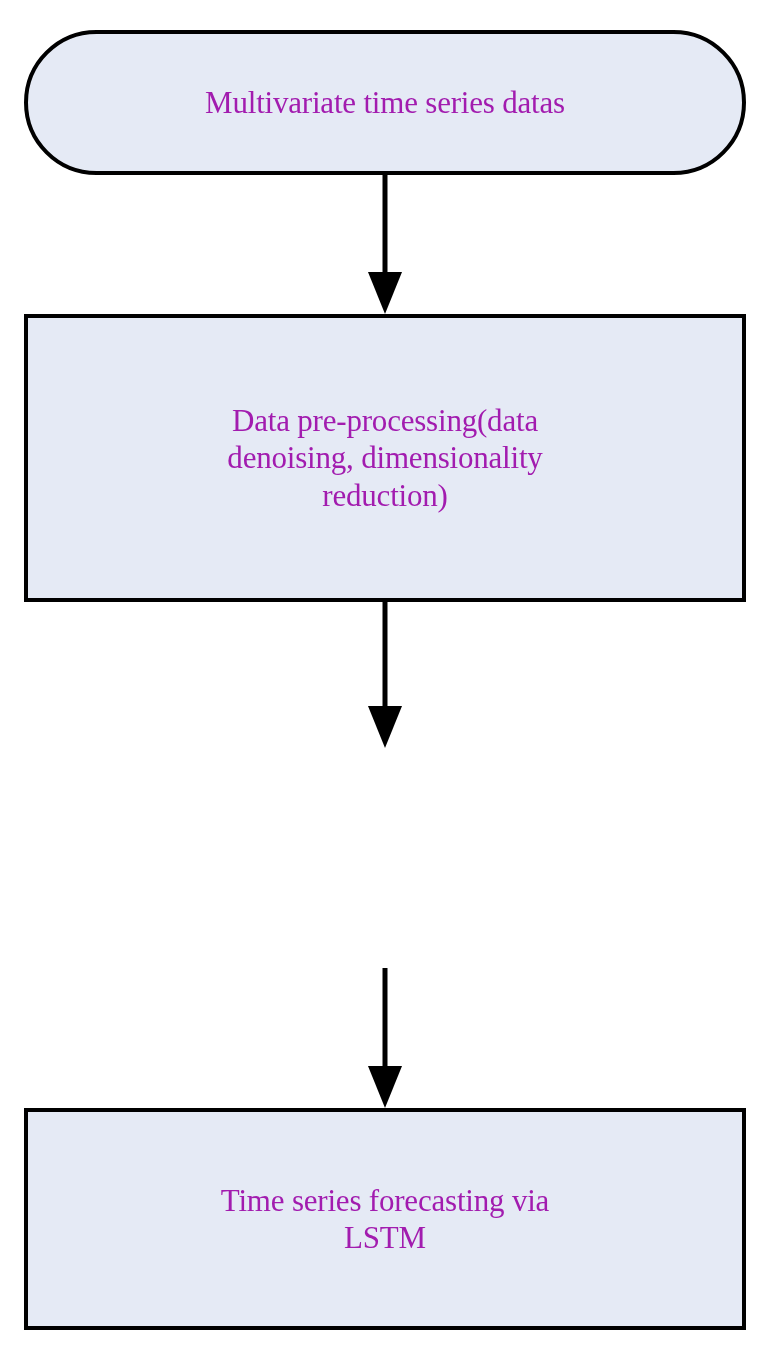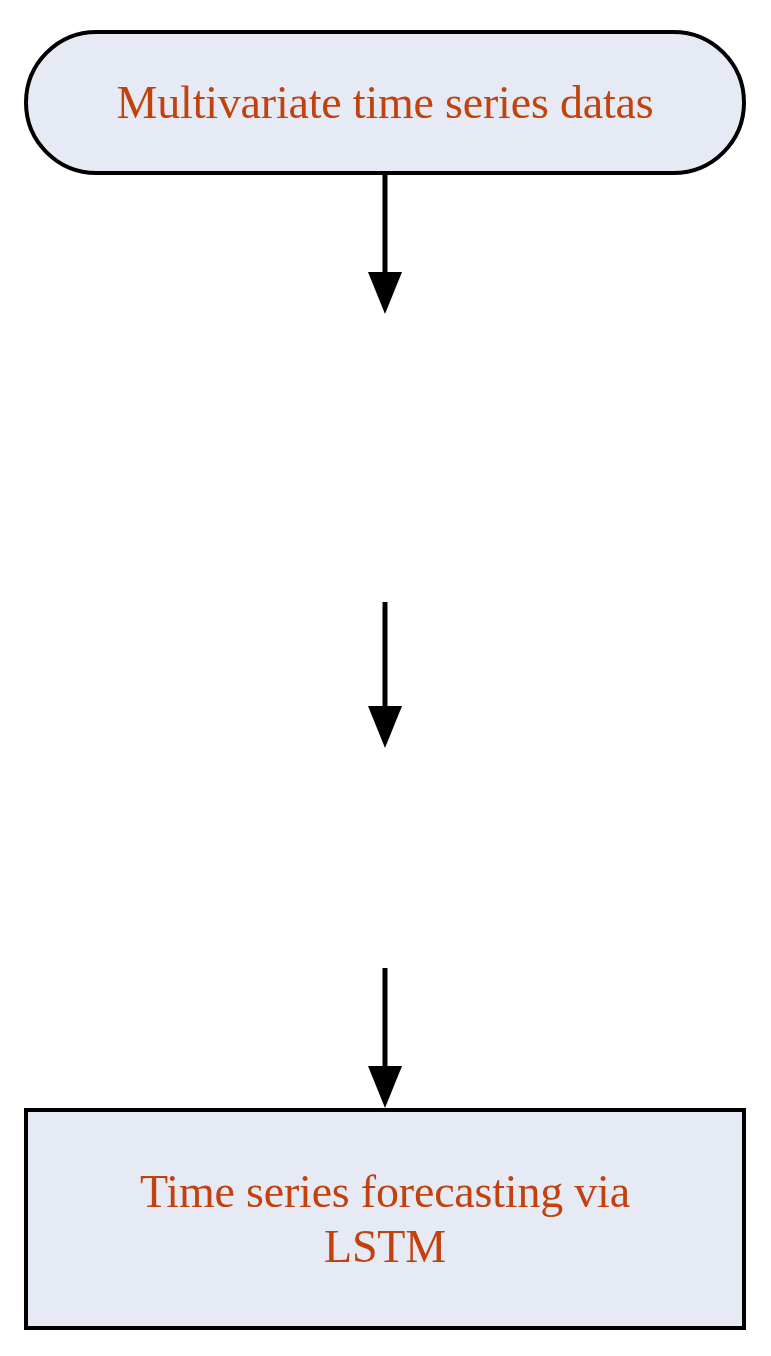--- a/index.html
+++ b/index.html
@@ -23,23 +23,23 @@
     box-sizing: border-box;
     background: #e5eaf5;
     border: 4px solid #000000;
     display: flex;
     align-items: center;
     justify-content: center;
     text-align: center;
   }
   .node-label {
     font-family: "Liberation Serif", "DejaVu Serif", serif;
-    font-size: 46px;
+    font-size: 31px;
     line-height: 1.20;
-    color: #c2410c;
+    color: #a21caf;
     letter-spacing: -0.2px;
     white-space: pre-line;
     padding: 0 14px;
   }
   .node-terminal {
     border-radius: 74px;
   }
   .node-process {
     border-radius: 0;
   }
@@ -61,20 +61,25 @@
     <span class="node-label">Multivariate time series datas</span>
   </div>
 
   <div class="connector" style="left:365px; top:175px; width:40px; height:139px;">
     <svg width="40" height="139" viewBox="0 0 40 139" xmlns="http://www.w3.org/2000/svg">
       <line x1="20" y1="0" x2="20" y2="100" stroke="#000000" stroke-width="5"></line>
       <polygon points="3,97 37,97 20,139" fill="#000000"></polygon>
     </svg>
   </div>
 
+  <div class="node node-process" id="node-preprocessing" style="left:24px; top:314px; width:722px; height:288px;">
+    <span class="node-label">Data pre-processing(data
+denoising, dimensionality
+reduction)</span>
+  </div>
 
   <div class="connector" style="left:365px; top:602px; width:40px; height:146px;">
     <svg width="40" height="146" viewBox="0 0 40 146" xmlns="http://www.w3.org/2000/svg">
       <line x1="20" y1="0" x2="20" y2="106" stroke="#000000" stroke-width="5"></line>
       <polygon points="3,104 37,104 20,146" fill="#000000"></polygon>
     </svg>
   </div>
 
 
   <div class="connector" style="left:365px; top:968px; width:40px; height:140px;">

